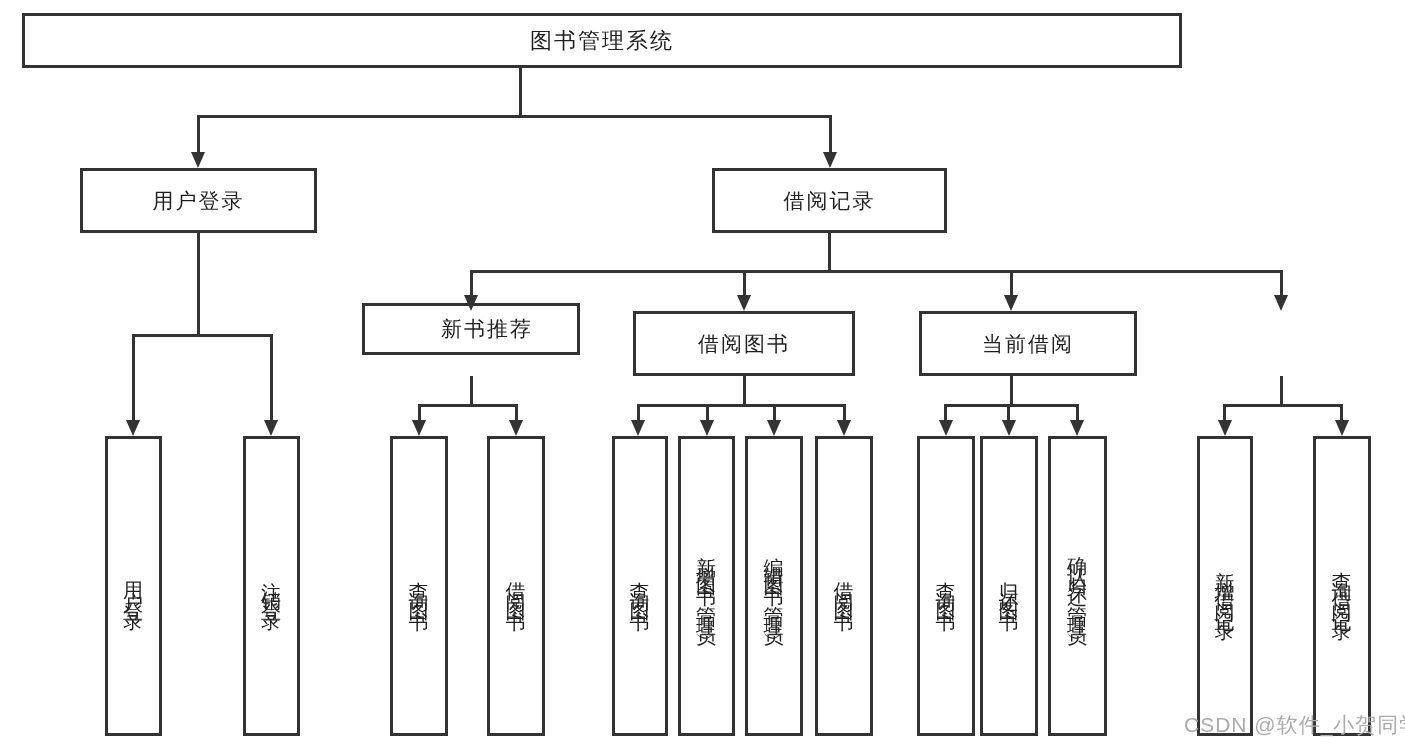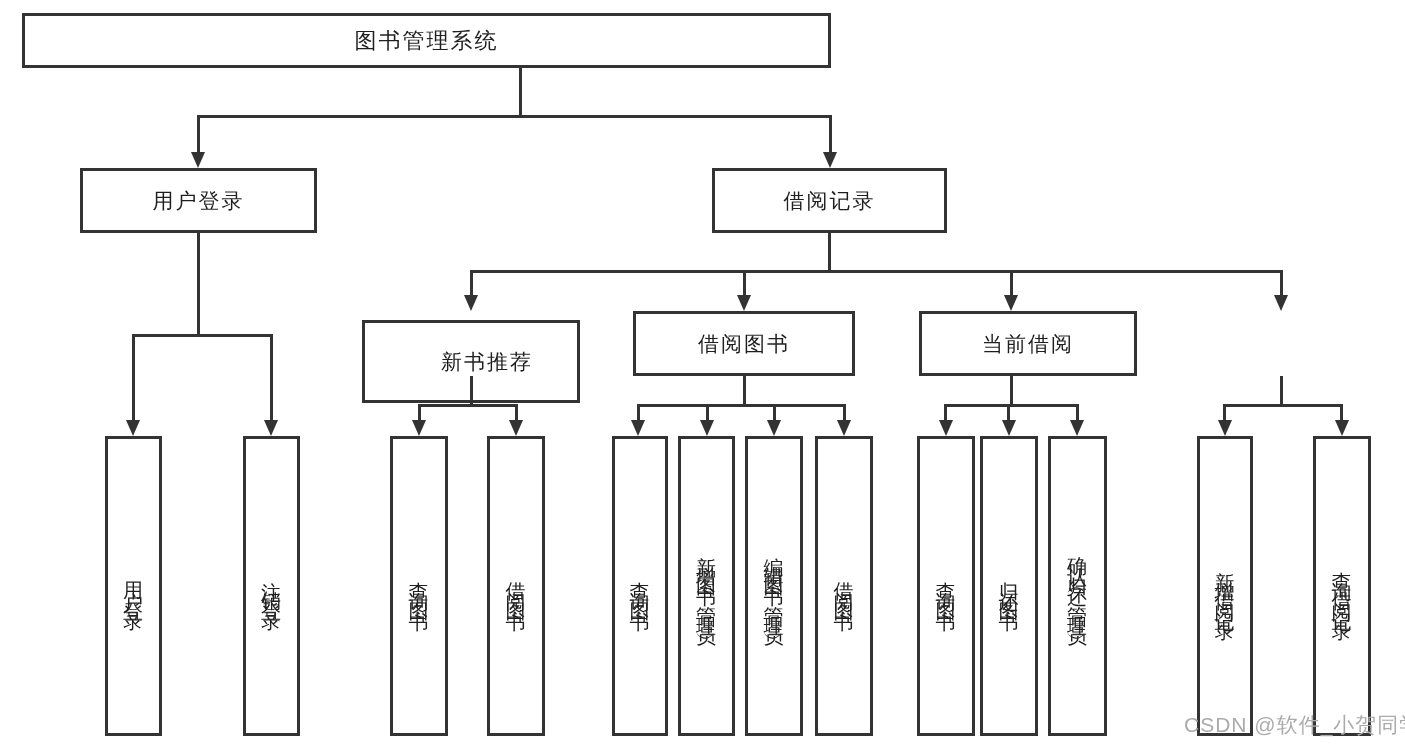--- a/index.html
+++ b/index.html
@@ -53,27 +53,27 @@
     letter-spacing: 1px;
     z-index: 10;
     white-space: nowrap;
   }
 </style>
 </head>
 <body>
 
 <div id="canvas">
 
-  <div class="node root" style="left:22px; top:13px; width:809px; height:55px;">图书管理系统</div>
+  <div class="node root" style="left:22px; top:13px; width:1160px; height:55px;">图书管理系统</div>
 
   <div class="node" style="left:80px; top:168px; width:237px; height:65px;">用户登录</div>
 
   <div class="node" style="left:712px; top:168px; width:235px; height:65px;">借阅记录</div>
 
-  <div class="node" style="left:362px; top:320px; width:218px; height:83px;padding-left:32px;">新书推荐</div>
+  <div class="node" style="left:362px; top:303px; width:218px; height:52px;padding-left:32px;">新书推荐</div>
 
   <div class="node" style="left:633px; top:311px; width:222px; height:65px;">借阅图书</div>
 
   <div class="node" style="left:902px; top:311px; width:218px; height:65px;margin-left:17px;">当前借阅</div>
 
 
   <div class="node leaf" style="left:105px; top:436px; width:57px; height:300px;">用户登录</div>
   <div class="node leaf" style="left:243px; top:436px; width:57px; height:300px;">注销登录</div>
 
   <div class="node leaf" style="left:390px; top:436px; width:58px; height:300px;">查询图书</div>

